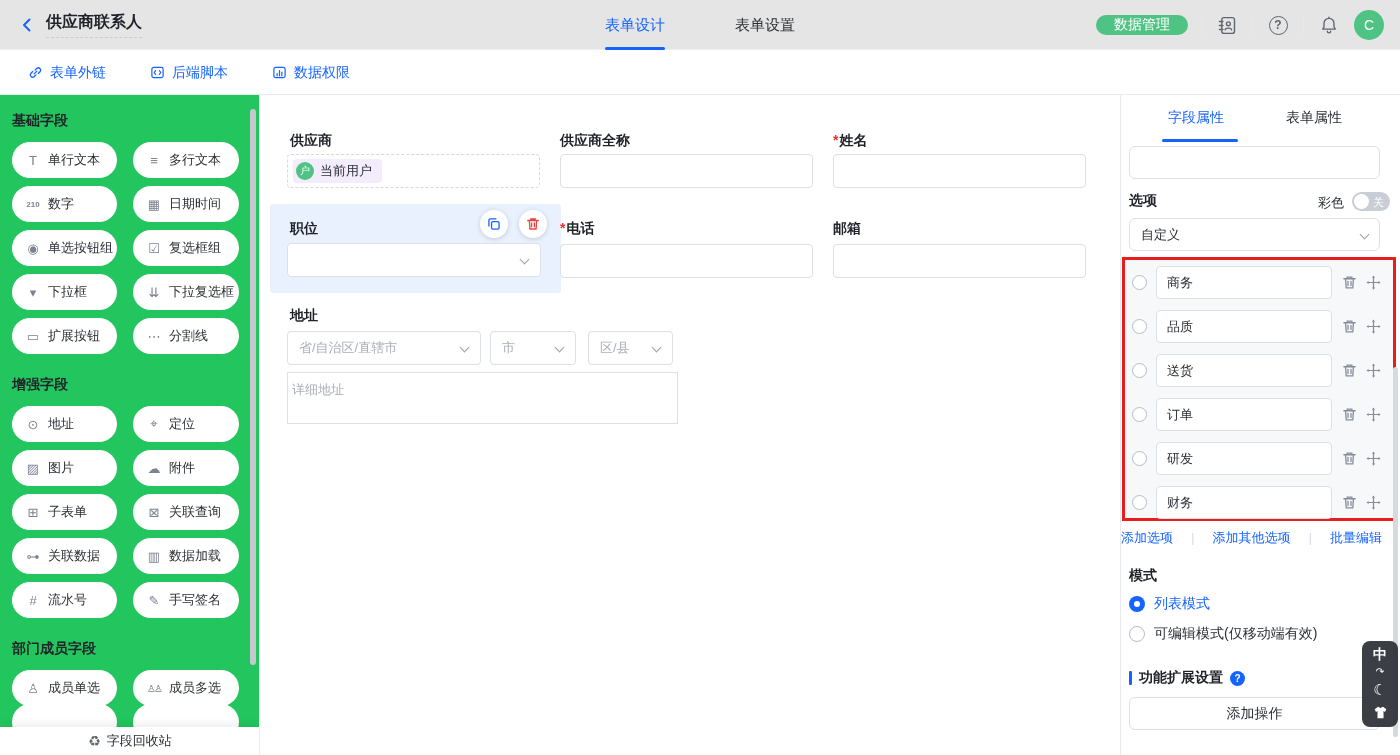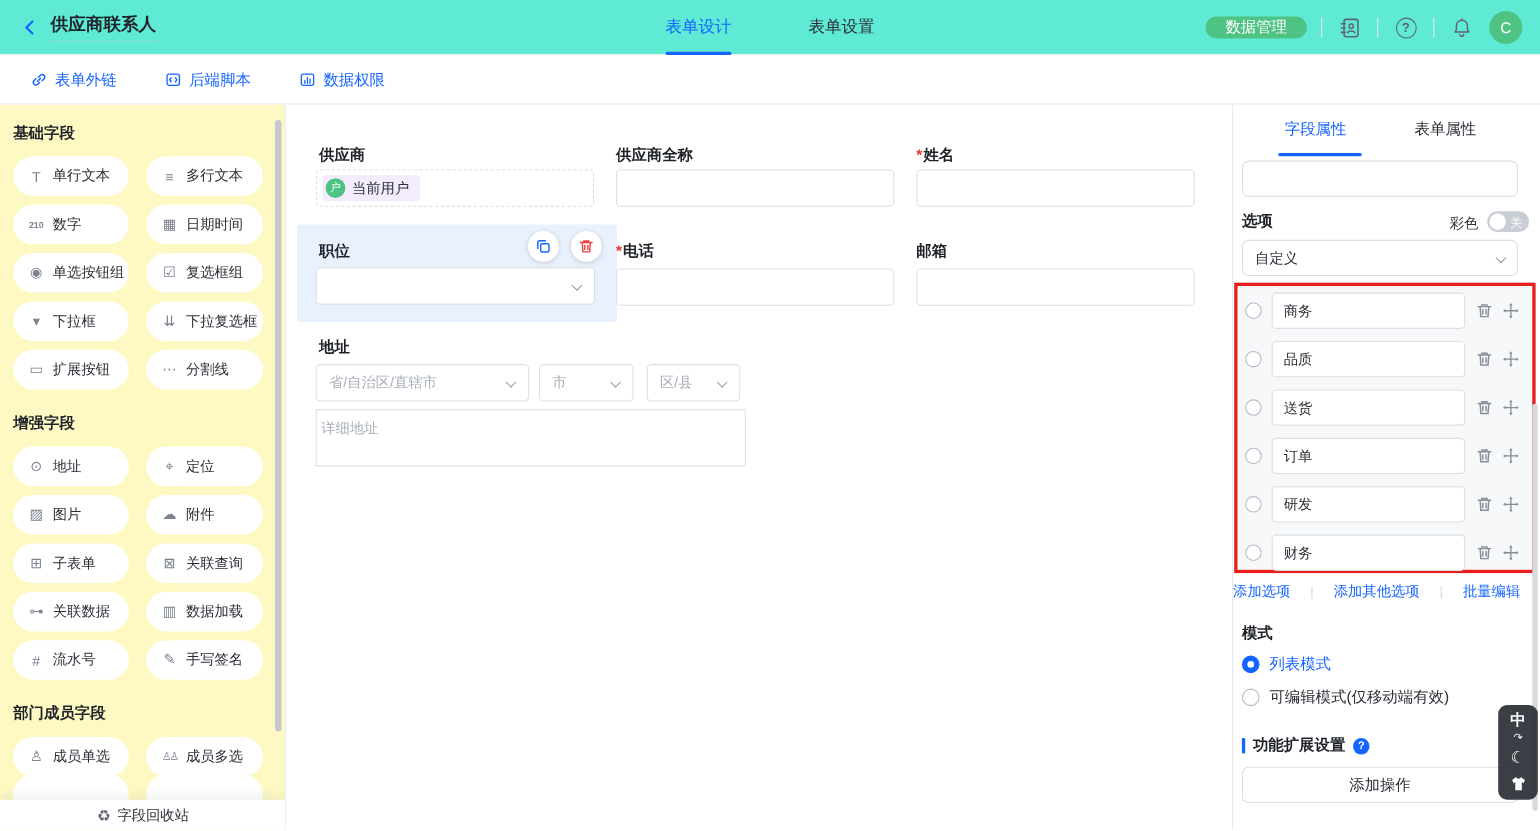--- a/index.html
+++ b/index.html
@@ -1,20 +1,20 @@
 <!DOCTYPE html>
 <html><head>
 <meta charset="utf-8">
 <style>
   * { margin:0; padding:0; box-sizing:border-box; }
   body { font-family:"Liberation Sans","DejaVu Sans",sans-serif; background:#fff; }
   #app { position:relative; width:1400px; height:755px; background:#fff; overflow:hidden; color:#2b2f36; }
 
   
-  .topbar { position:absolute; top:0; left:0; width:100%; height:50px; background:#5eead4; border-bottom:1px solid #eceef1; z-index:30; }
+  .topbar { position:absolute; top:0; left:0; width:100%; height:50px; background:#e5e5e5; border-bottom:1px solid #eceef1; z-index:30; }
   .tb-left { position:absolute; left:18px; top:0; height:50px; display:flex; align-items:center; gap:10px; }
   .back-btn { display:flex; align-items:center; cursor:pointer; }
   .form-title { font-size:16px; font-weight:700; color:#1f2329; padding-bottom:4px; border-bottom:1px dashed #c9ccd2; }
   .tb-tabs { position:absolute; left:50%; transform:translateX(-50%); top:0; height:50px; display:flex; gap:70px; align-items:center; }
   .tb-tab { position:relative; font-size:15px; color:#2b2f36; height:50px; line-height:50px; cursor:pointer; }
   .tb-tab.active { color:#1664ff; }
   .tb-tab.active::after { content:""; position:absolute; left:0; right:0; bottom:0; height:3px; background:#1664ff; border-radius:2px; }
   .tb-right { position:absolute; right:16px; top:0; height:50px; display:flex; align-items:center; gap:13px; }
   .btn-green { height:20px; padding:0 18px; border:none; border-radius:15px; background:#4fc384; color:#fff; font-size:14px; cursor:pointer; font-family:inherit; }
   .vdiv { width:1px; height:18px; background:#e7e9ec; }
@@ -25,21 +25,21 @@
   
   .toolbar { position:absolute; top:50px; left:0; width:100%; height:45px; background:#fff; border-bottom:1px solid #e8eaed; z-index:29; }
   .tl-links { position:absolute; left:28px; top:0; height:45px; display:flex; gap:44px; align-items:center; }
   .tl-link { display:flex; align-items:center; gap:7px; color:#1664ff; font-size:14px; cursor:pointer; }
   .tl-right { position:absolute; right:36px; top:0; height:45px; display:flex; gap:13px; align-items:center; }
   .btn-outline { width:66px; height:30px; border-radius:16px; border:1px solid #1664ff; background:#fff; color:#1664ff; font-size:14px; cursor:pointer; font-family:inherit; }
   .btn-primary { width:68px; height:30px; border-radius:16px; border:none; background:#1664ff; color:#fff; font-size:14px; cursor:pointer; font-family:inherit; }
   .share-btn { width:30px; height:30px; border-radius:50%; background:#e9f0fe; display:flex; align-items:center; justify-content:center; cursor:pointer; }
 
   
-  .sidebar { position:absolute; top:95px; left:0; width:260px; bottom:0; background:#fef9c3; border-right:1px solid #ebedf0; overflow:hidden; }
+  .sidebar { position:absolute; top:95px; left:0; width:260px; bottom:0; background:#22c55e; border-right:1px solid #ebedf0; overflow:hidden; }
   .sidebar-inner { padding:17px 12px 0 12px; }
   .sec { margin-bottom:22px; }
   .sec-title { font-size:14px; font-weight:700; color:#1f2329; margin-bottom:12px; }
   .pills { display:grid; grid-template-columns:105px 106px; column-gap:16px; row-gap:8px; }
   .pill { height:36px; background:#fff; border-radius:18px; display:flex; align-items:center; padding-left:13px; gap:7px; cursor:grab; }
   .glyph { width:16px; font-size:13px; color:#7b8290; text-align:center; flex:none; }
   .glyph[data-len="2"] { font-size:10px; letter-spacing:-2px; }
   .glyph[data-len="3"] { font-size:8px; font-weight:700; letter-spacing:0; }
   .plabel { font-size:13px; color:#2b2f36; white-space:nowrap; }
   .pill-stub { position:absolute; height:36px; width:105px; background:#fff; border-radius:18px; }

